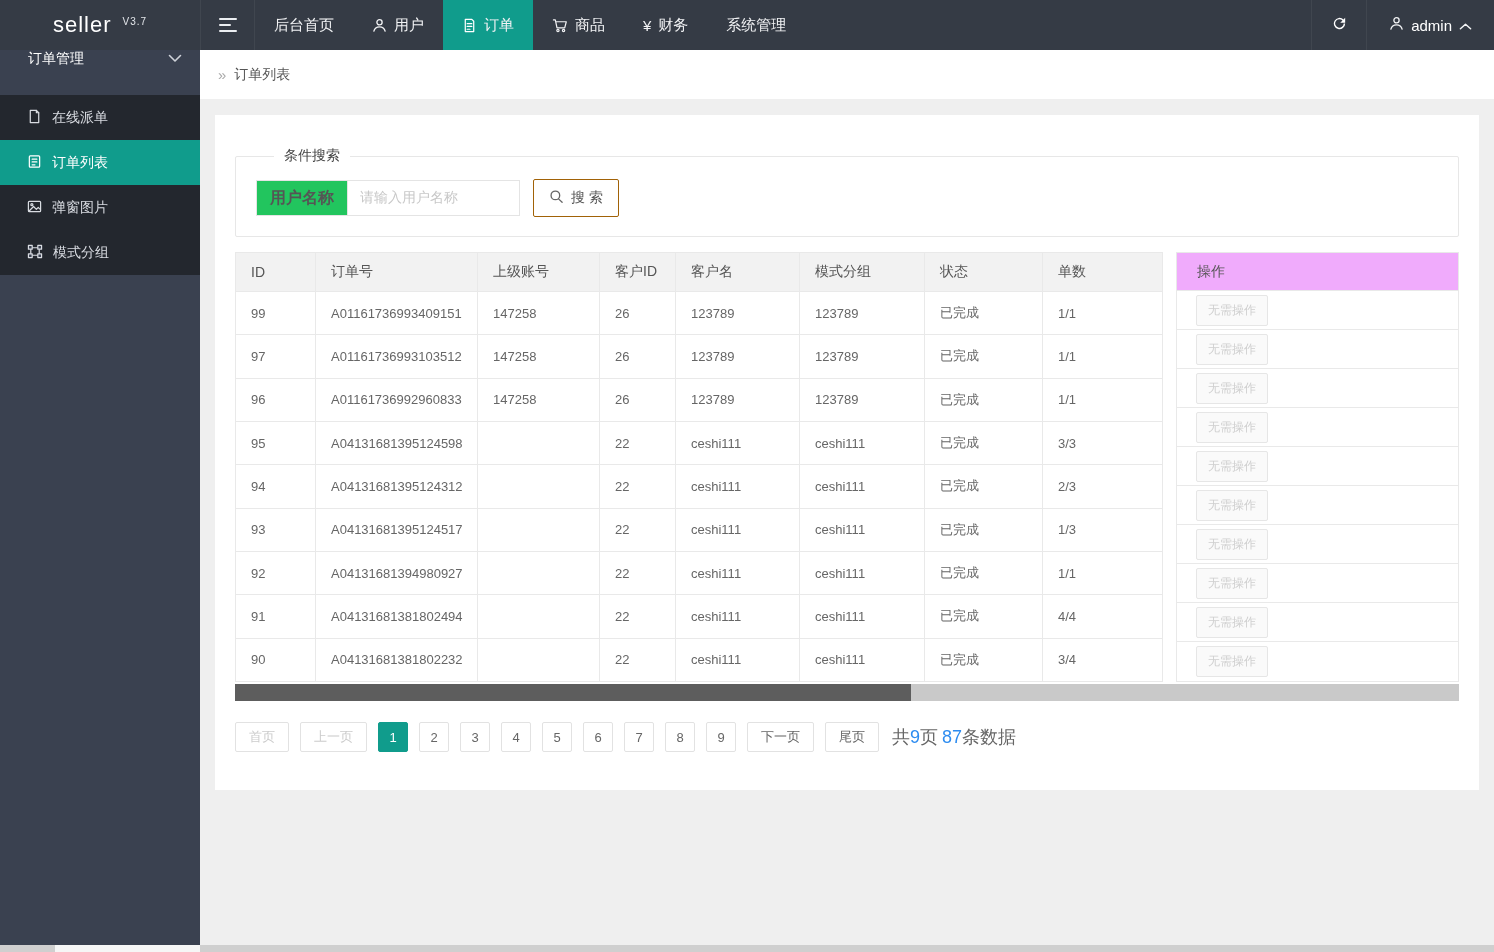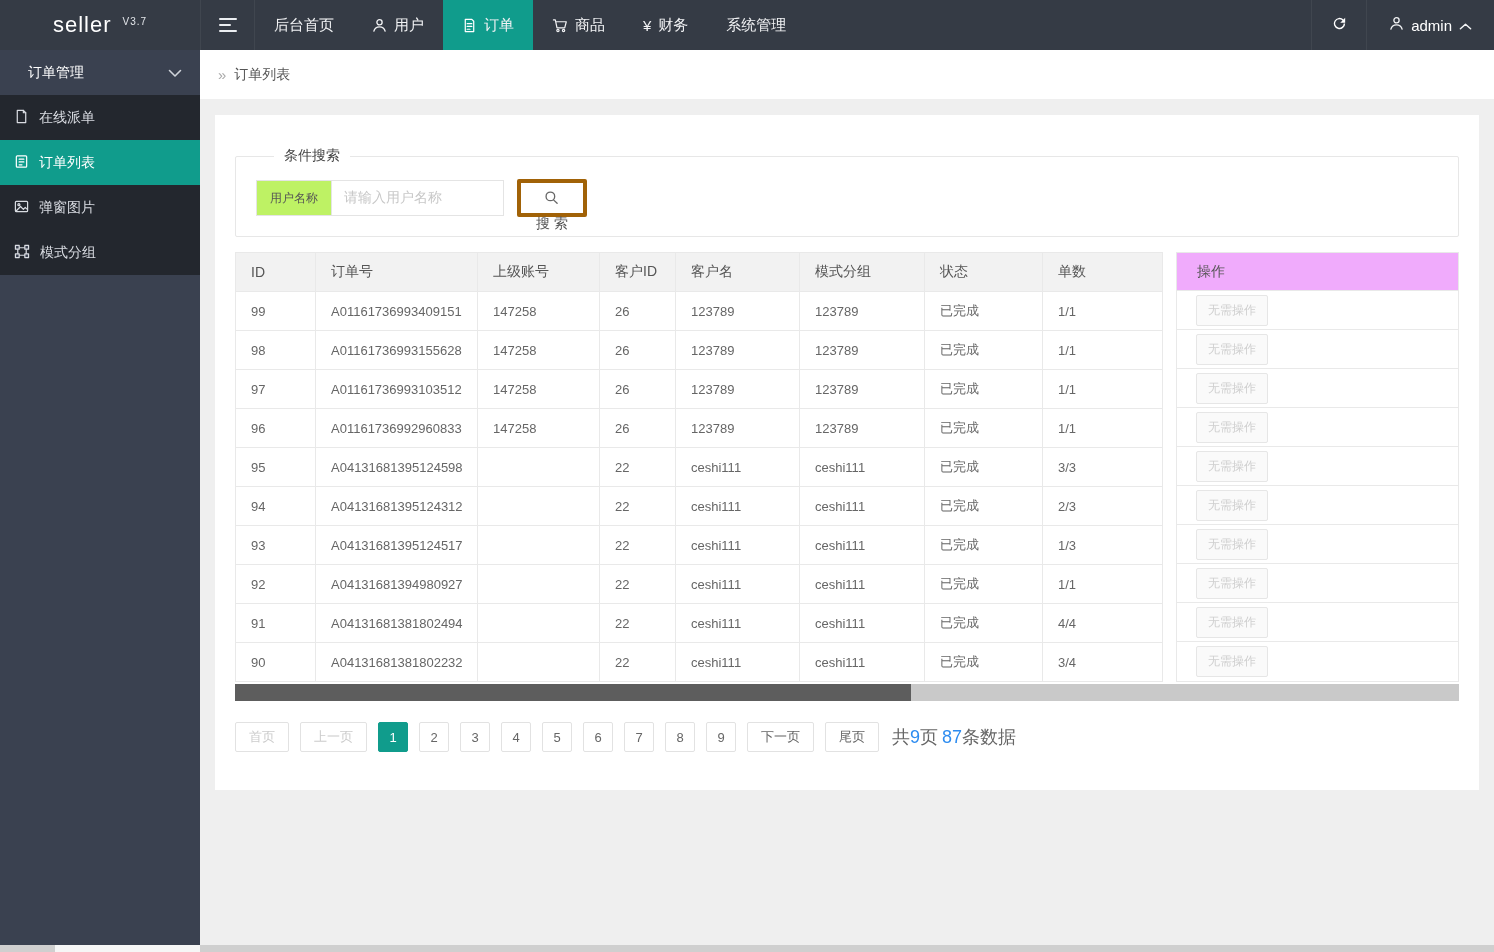--- a/index.html
+++ b/index.html
@@ -27,42 +27,42 @@
   .nav-item{display:flex;align-items:center;gap:7px;padding:0 19px;font-size:15px;color:#f2f3f5;cursor:pointer;}
   .nav-item.active{background:var(--accent);}
   .nav-item svg{display:block;}
   .nav-right{margin-left:auto;display:flex;align-items:stretch;}
   .nav-refresh{width:55px;display:flex;align-items:center;justify-content:center;cursor:pointer;border-left:1px solid rgba(255,255,255,.06);}
   .nav-admin{display:flex;align-items:center;gap:7px;padding:6px 22px;font-size:15px;cursor:pointer;border-left:1px solid rgba(255,255,255,.06);}
   .yen{font-size:15px;line-height:1;}
 
   
   .sidebar{position:absolute;top:50px;left:0;width:200px;bottom:7px;background:var(--sidebar-bg);}
-  .side-group{height:45px;display:flex;align-items:center;justify-content:space-between;padding:0 18px 0 28px;color:#fff;font-size:14px;cursor:pointer;}
+  .side-group{height:45px;display:flex;justify-content:space-between;padding:0 18px 0 28px;color:#fff;font-size:14px;cursor:pointer;}
   .side-sub{background:var(--submenu-bg);}
-  .side-item{height:45px;display:flex;align-items:center;gap:10px;padding-left:14px;color:#d9dce2;font-size:14px;cursor:pointer;}
+  .side-item{height:45px;display:flex;align-items:center;gap:10px;padding-left:27px;color:#d9dce2;font-size:14px;cursor:pointer;}
   .side-item.active{background:var(--accent);color:#fff;}
   .side-item svg{flex:0 0 auto;}
 
   
   .main{margin-left:200px;height:895px;display:flex;flex-direction:column;}
   .breadcrumb{height:49px;background:#fff;display:flex;align-items:center;padding-left:18px;font-size:14px;color:#555;}
   .breadcrumb .arrow{color:#aaa;margin-right:8px;font-size:15px;}
   .content{padding:16px 15px;}
   .card{background:#fff;min-height:675px;padding:20px;}
 
   
   fieldset.search{border:1px solid #e7e7e7;border-radius:2px;margin-top:12px;padding:14px 20px 19px 20px;}
   fieldset.search legend{margin-left:18px;padding:0 10px;font-size:14px;color:#444;}
   .search-row{display:flex;align-items:center;}
   .inp-group{display:flex;align-items:stretch;height:36px;}
-  .inp-label{background:#bef264;border:1px solid #e4e4e4;display:flex;align-items:center;padding:0 13px;font-size:12px;color:#555;}
+  .inp-label{background:#22c55e;border:1px solid #e4e4e4;display:flex;align-items:center;padding:0 13px;font-size:16px;color:#555;font-weight:bold;}
   .inp{width:172px;border:1px solid #e4e4e4;border-left:none;padding:0 12px;font-size:14px;color:#333;outline:none;font-family:Liberation Serif, serif;}
   .inp::placeholder{color:#c8c8c8;}
-  .btn-search{margin-left:13px;height:38px;padding:7px 15px;background:#fff;border:4px solid #a16207;border-radius:2px;display:flex;align-items:center;gap:7px;font-size:14px;color:#555;cursor:pointer;font-family:inherit;flex-direction:column;}
+  .btn-search{margin-left:13px;height:38px;padding:7px 15px;background:#fff;border:1px solid #a16207;border-radius:2px;display:flex;align-items:center;gap:7px;font-size:14px;color:#555;cursor:pointer;font-family:inherit;}
 
   
   .table-zone{display:flex;margin-top:15px;}
   table.grid{border-collapse:collapse;table-layout:fixed;width:927px;}
   table.grid th{height:39px;background:#f2f2f2;border:1px solid #e9e9e9;font-weight:400;font-size:14px;color:#555;text-align:left;padding:0 0 0 15px;}
   table.grid td{height:39px;border:1px solid #e9e9e9;font-size:13px;color:#666;padding:0 0 0 15px;overflow:hidden;white-space:nowrap;}
   td.status{color:var(--status-green);}
   .action-col{width:284px;margin-left:13px;border:1px solid #e9e9e9;}
   .action-head{height:38px;background:#f0abfc;border-bottom:1px solid #e9e9e9;display:flex;align-items:center;padding-left:20px;font-size:14px;color:#555;}
   .action-row{height:39px;border-bottom:1px solid #e9e9e9;display:flex;align-items:center;padding-left:19px;}
@@ -259,30 +259,20 @@
     <td>99</td>
     <td>A01161736993409151</td>
     <td>147258</td>
     <td>26</td>
     <td>123789</td>
     <td>123789</td>
     <td class="status">已完成</td>
     <td>1/1</td>
   </tr>
               <tr>
-    <td>98</td>
-    <td>A01161736993155628</td>
-    <td>147258</td>
-    <td>26</td>
-    <td>123789</td>
-    <td>123789</td>
-    <td class="status">已完成</td>
-    <td>1/1</td>
-  </tr>
-              <tr>
     <td>97</td>
     <td>A01161736993103512</td>
     <td>147258</td>
     <td>26</td>
     <td>123789</td>
     <td>123789</td>
     <td class="status">已完成</td>
     <td>1/1</td>
   </tr>
               <tr>

